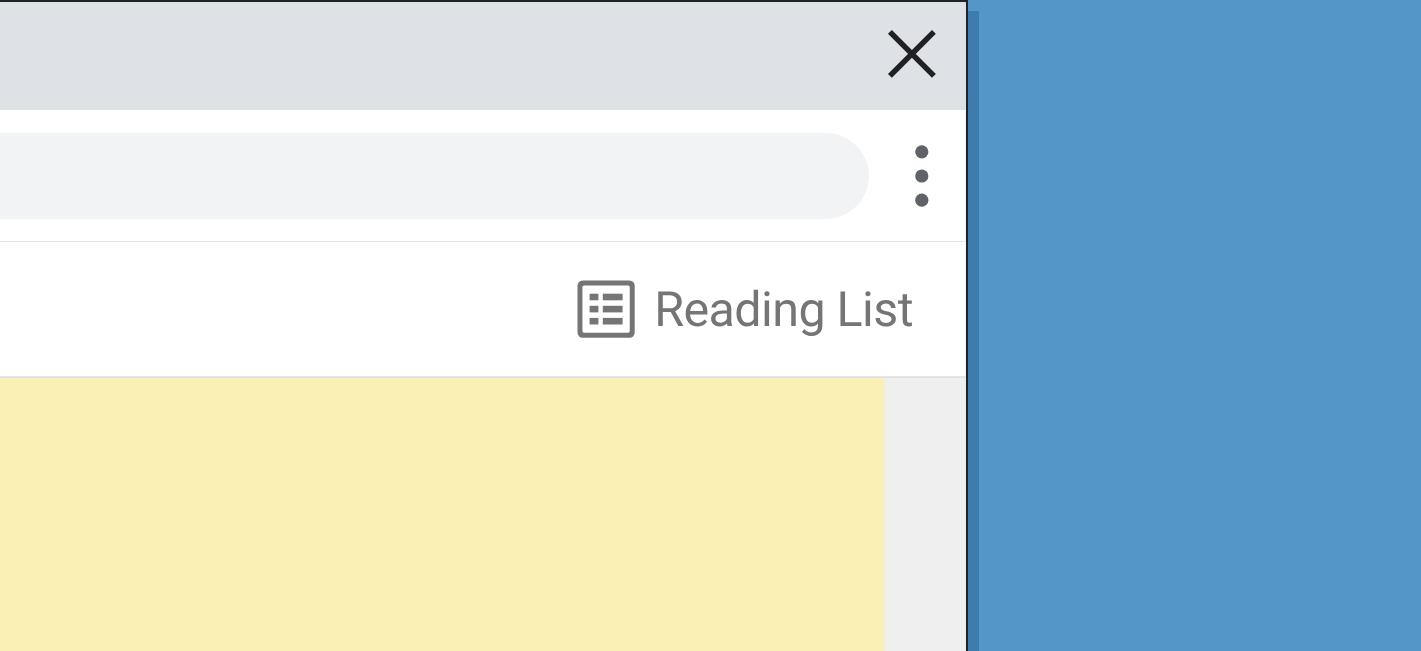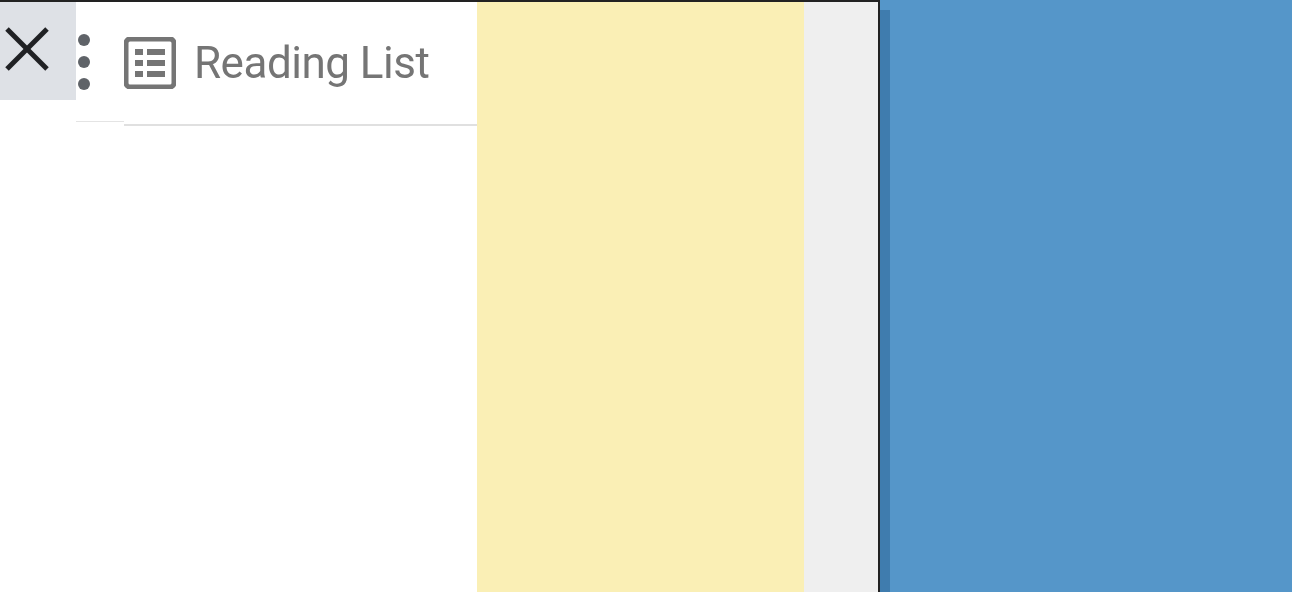--- a/index.html
+++ b/index.html
@@ -27,21 +27,21 @@
       position: absolute;
       top: 0;
       left: 0;
       width: 880px;
       height: 592px;
       background: #ffffff;
       border: 2px solid #222;
       border-left: none;
       border-bottom: none;
       display: flex;
-      flex-direction: row;
+      flex-direction: column;
     }
     .titlebar {
       height: 98px;
       background: #dee1e6;
       display: flex;
       justify-content: flex-end;
       align-items: center;
       padding-right: 22px;
     }
     .close-button {

